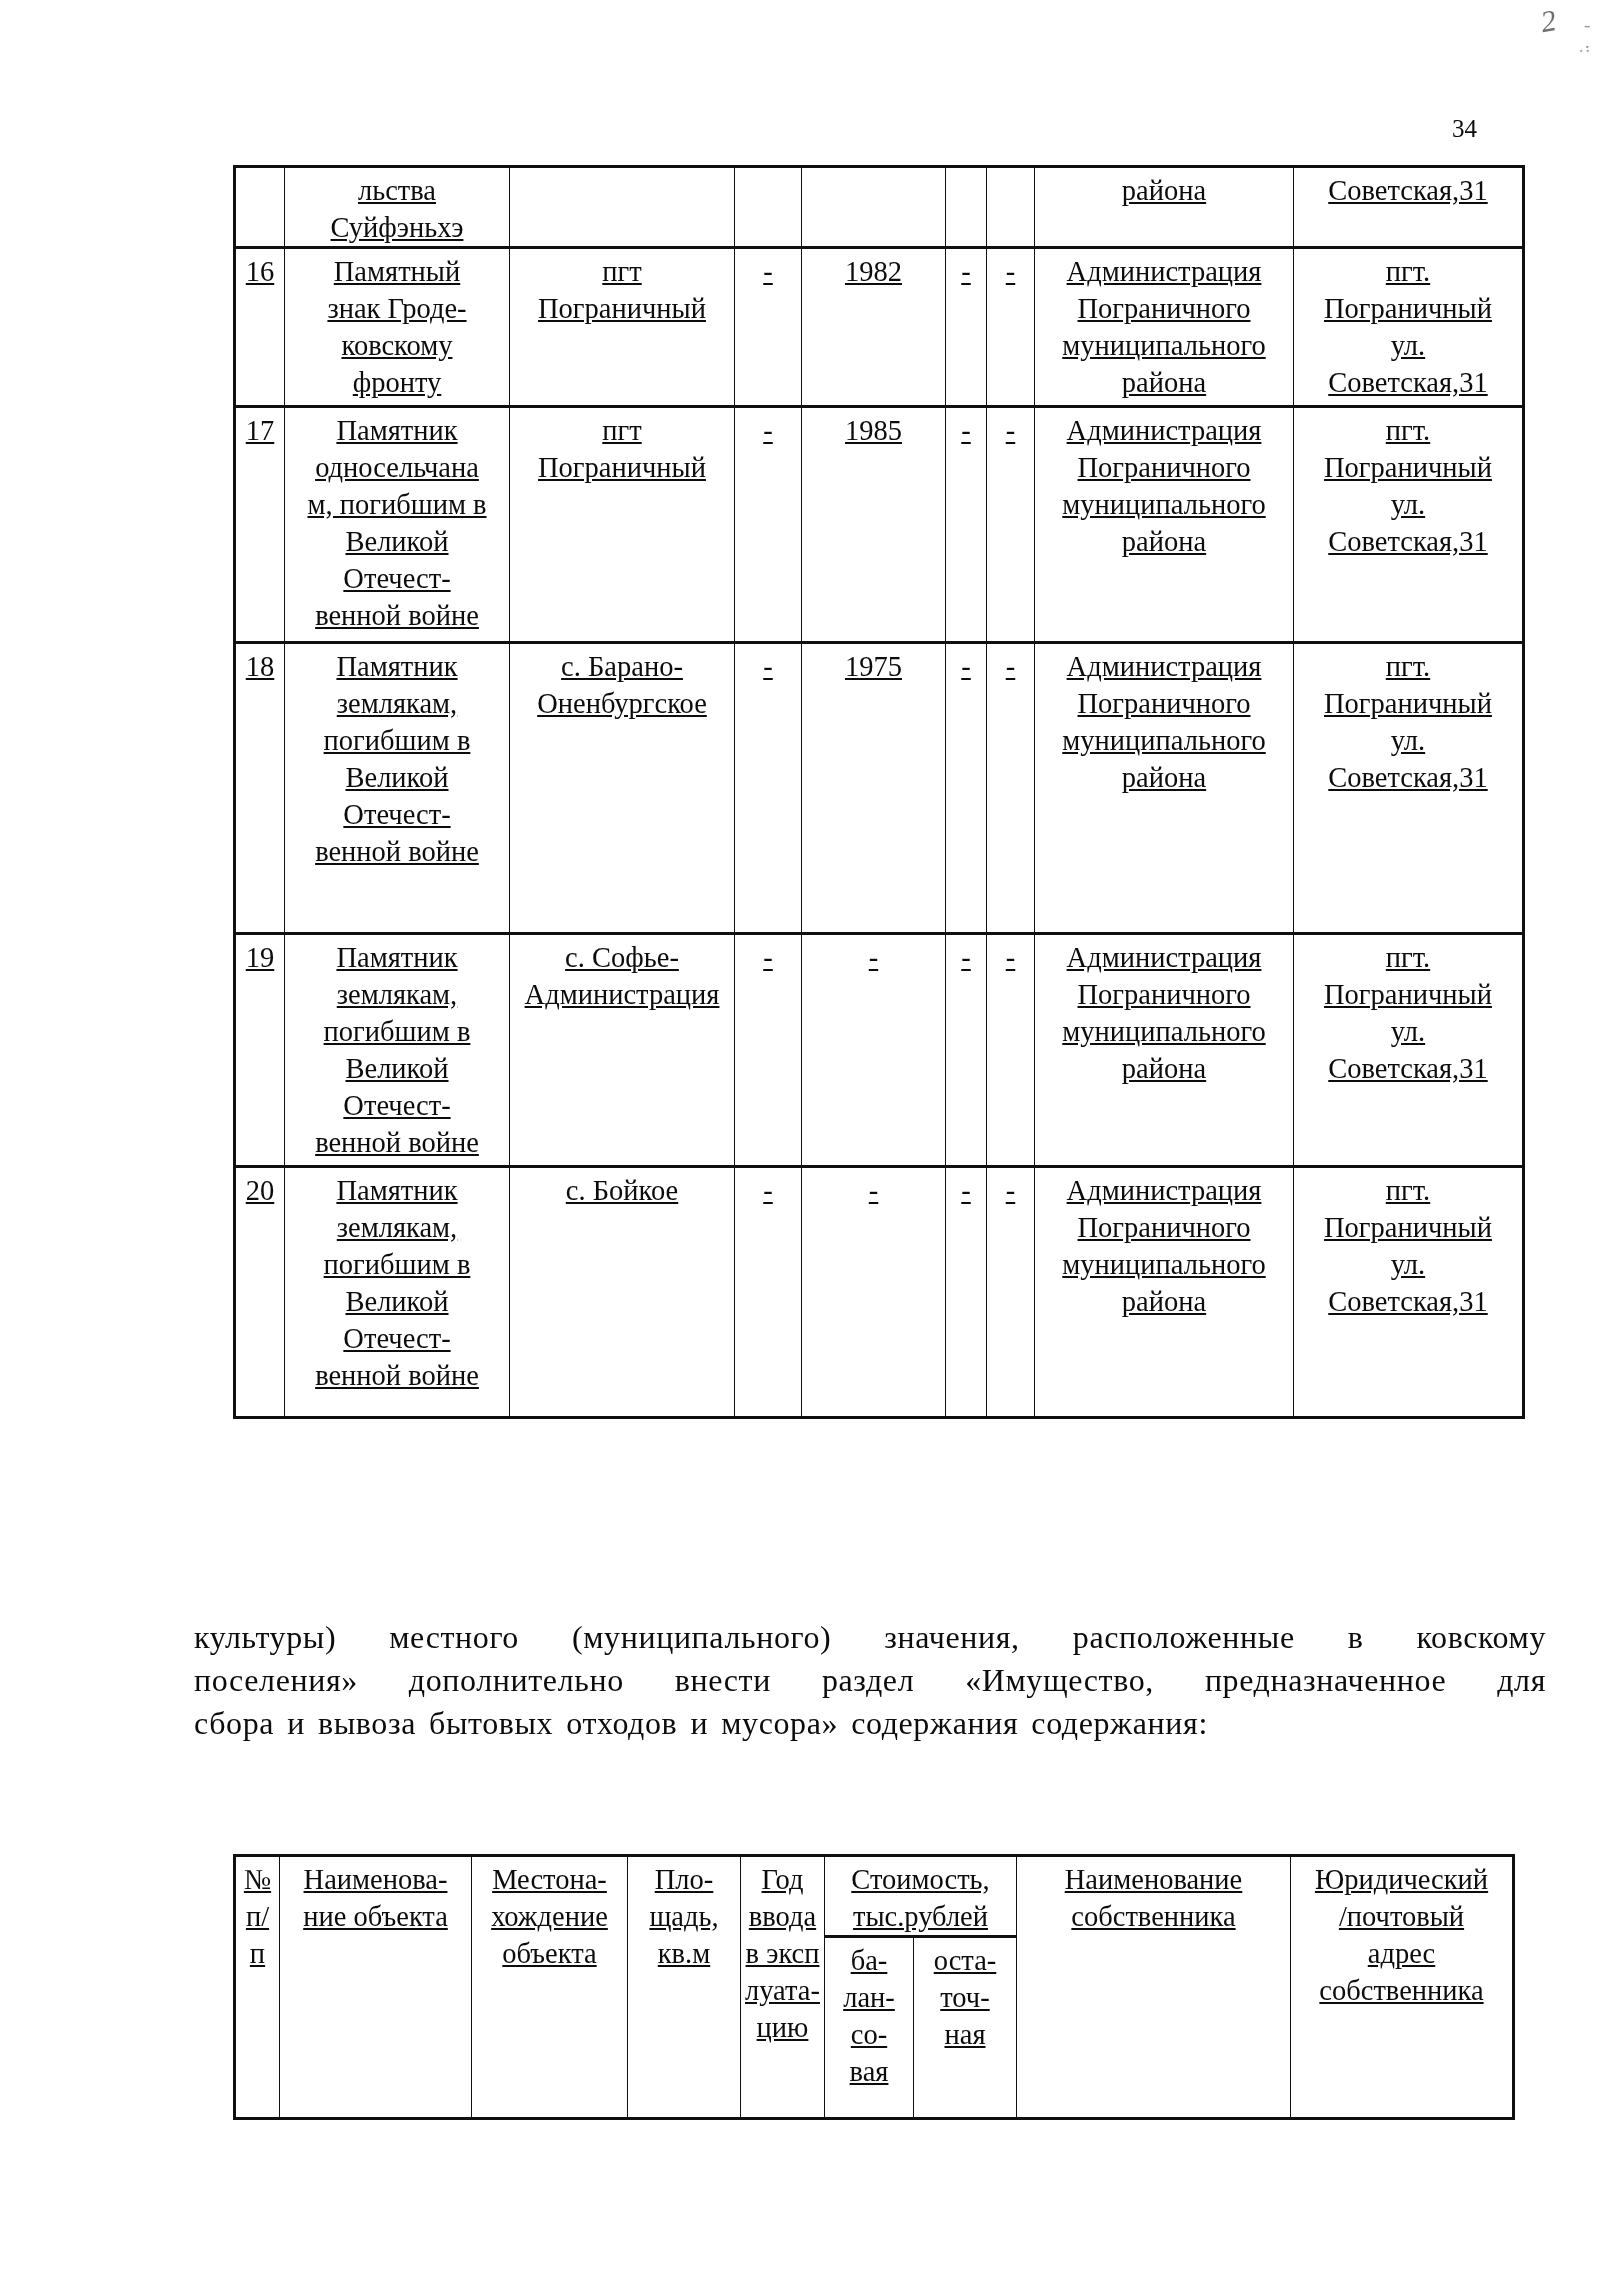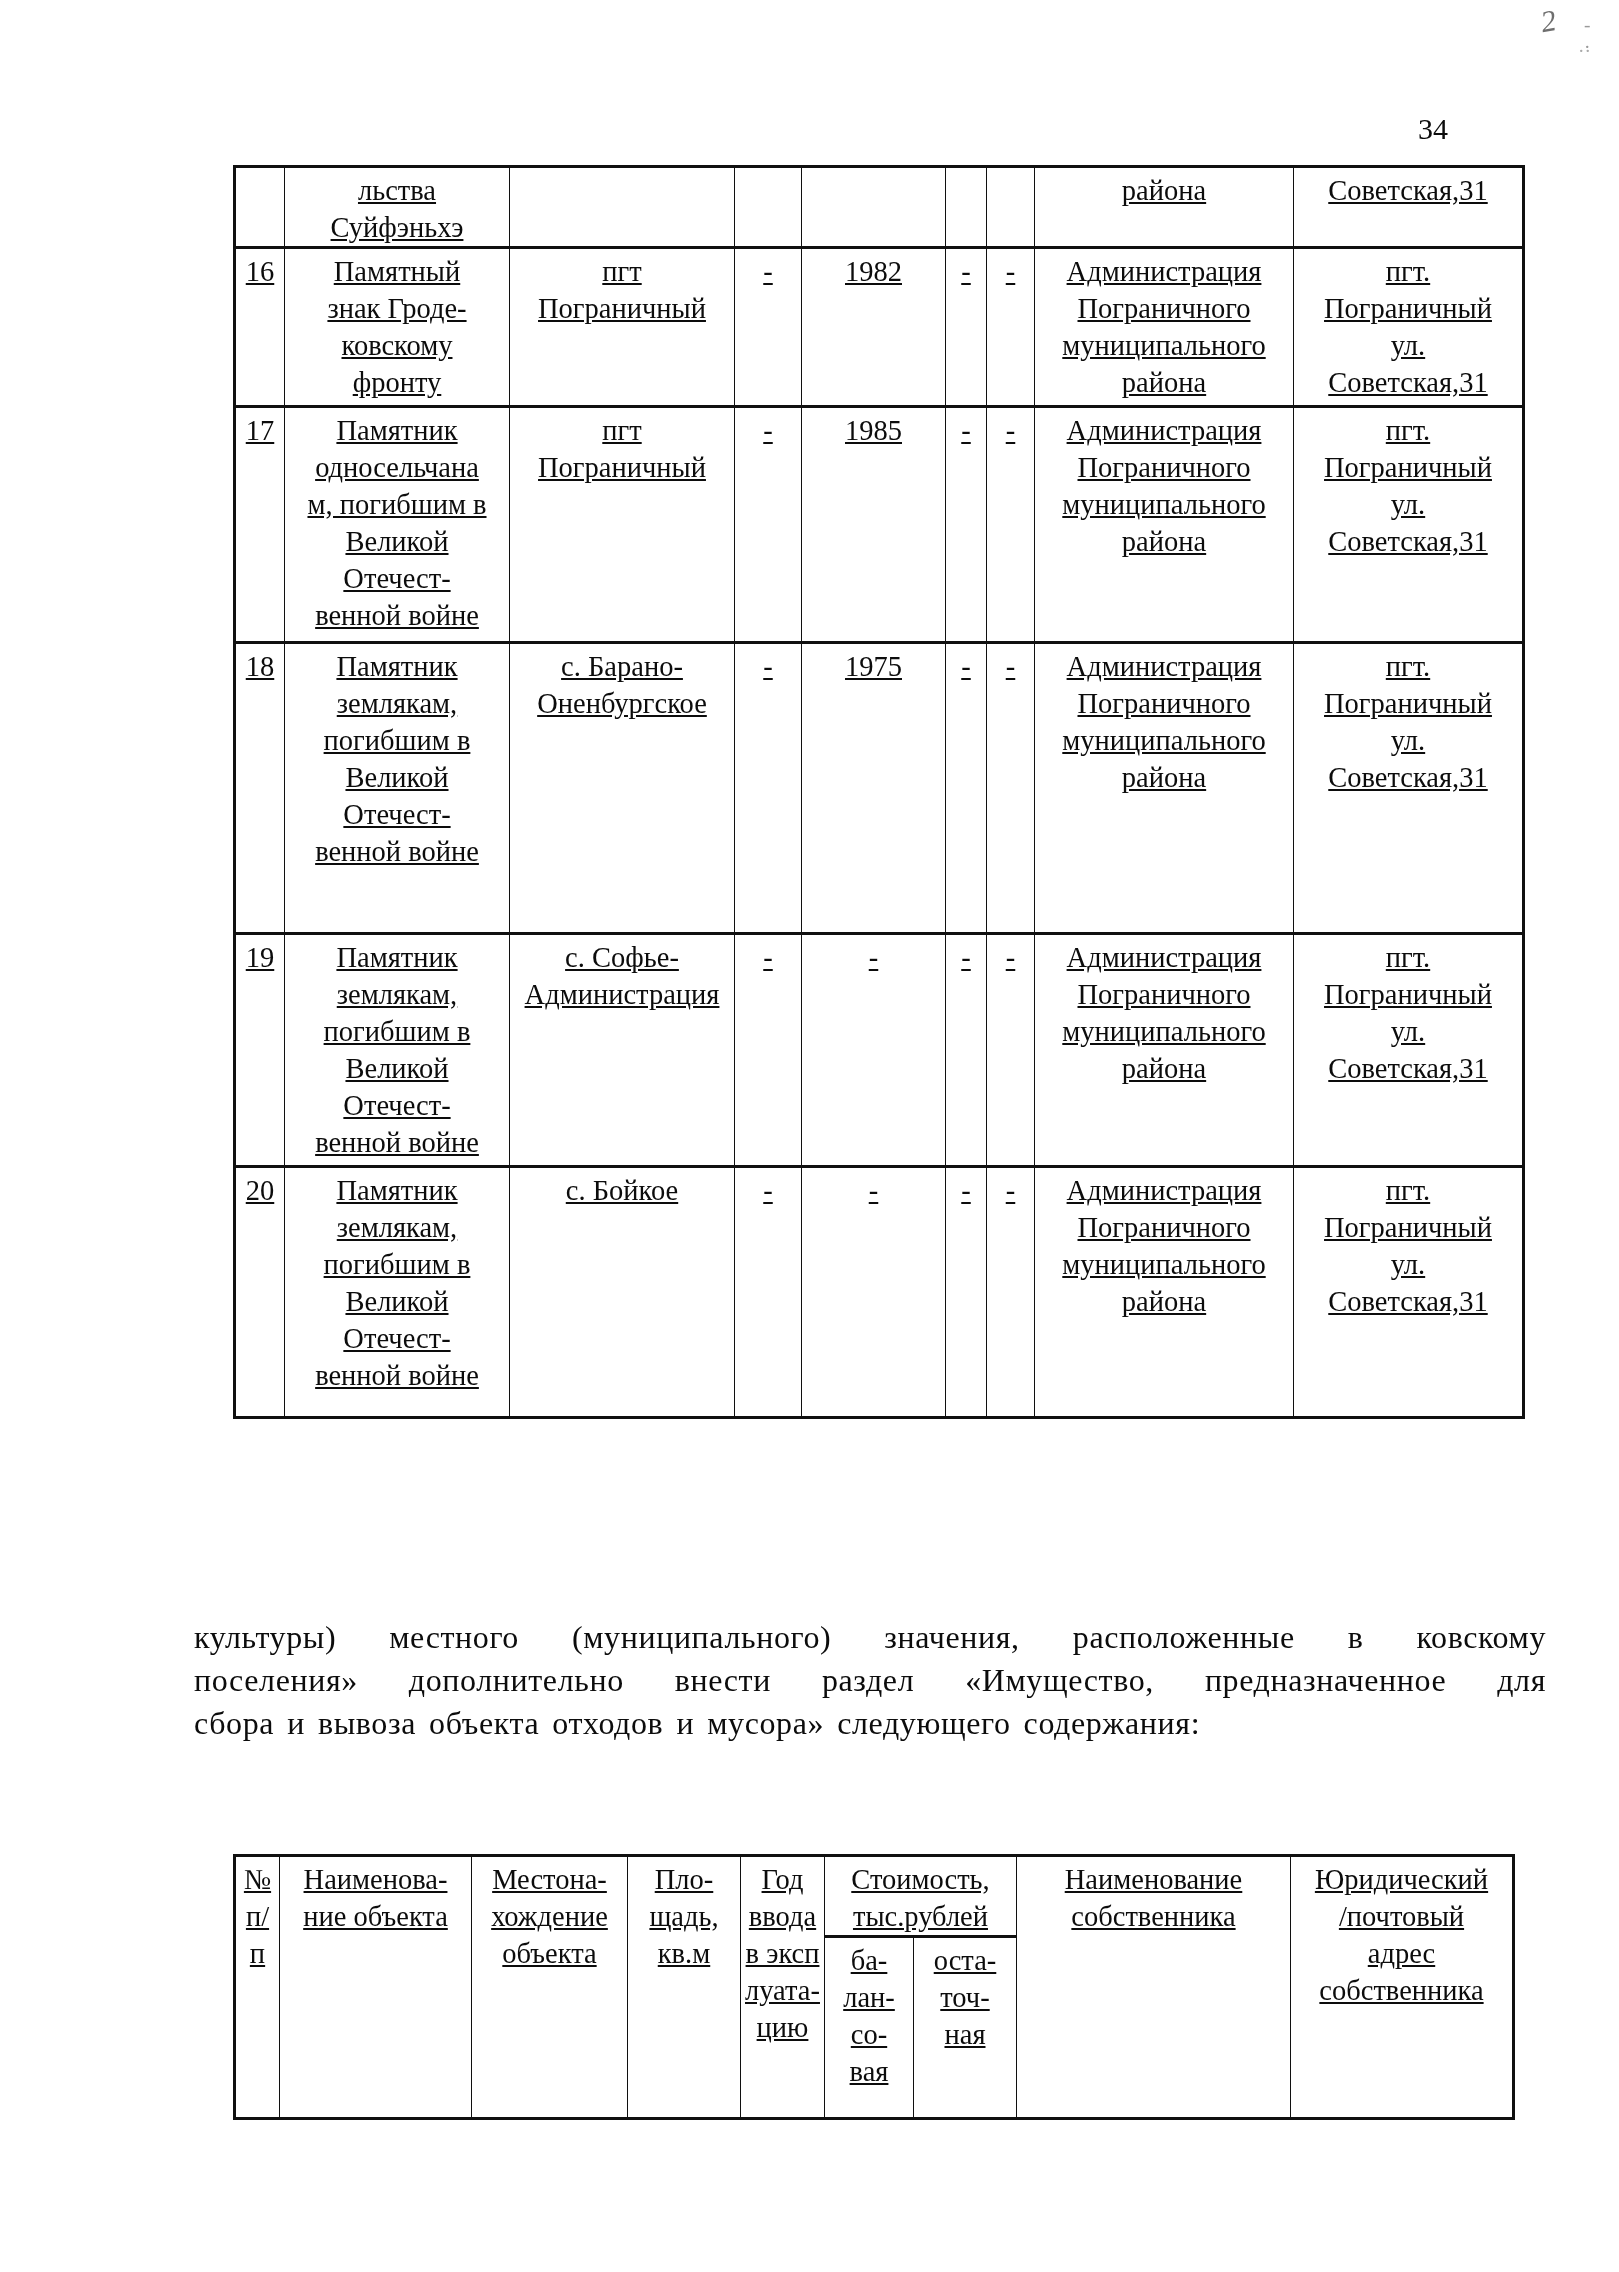--- a/index.html
+++ b/index.html
@@ -14,22 +14,22 @@
   
   .hw{
     position:absolute;left:1541px;top:3.9px;
     font-size:30px;color:#6e6e6e;
     font-style:italic;
     transform:rotate(-10deg);
   }
   .hw-dots1{position:absolute;left:1584px;top:14.2px;color:#9a9a9a;font-size:19.4px;letter-spacing:9px;}
   .hw-dots2{position:absolute;left:1578px;top:40px;color:#ababab;font-size:19.4px;}
   .pageno{
-    position:absolute;left:1418px;top:109px;
-    font-size:30px;line-height:39px;
+    position:absolute;left:1452px;top:109px;
+    font-size:25px;line-height:39px;
   }
   
   table{border-collapse:collapse;table-layout:fixed;text-decoration:underline;}
   td,th{
     border:1.9px solid #101010;
     border-top-width:3.2px;border-bottom-width:3.2px;
     vertical-align:top;
     text-align:center;
     font-size:28.5px;line-height:37px;
     padding:3.9px 1.3px 0 1.3px;
@@ -195,21 +195,21 @@
 Пограничный
 ул.
 Советская,31</td>
     </tr>
   </tbody>
     </table>
 
   <div class="para">
     <div class="just">культуры) местного (муниципального) значения, расположенные в ковскому</div>
     <div class="just">поселения» дополнительно внести раздел «Имущество, предназначенное для</div>
-    <div class="last">сбора и вывоза объекта отходов и  мусора» следующего содержания:</div>
+    <div class="last">сбора и вывоза бытовых отходов и  мусора» содержания содержания:</div>
   </div>
 
   <table class="ptable">
     <colgroup>
       <col style="width:45px">
         <col style="width:192px">
         <col style="width:156px">
       <col style="width:113px">
         <col style="width:84px">
         <col style="width:89px">

